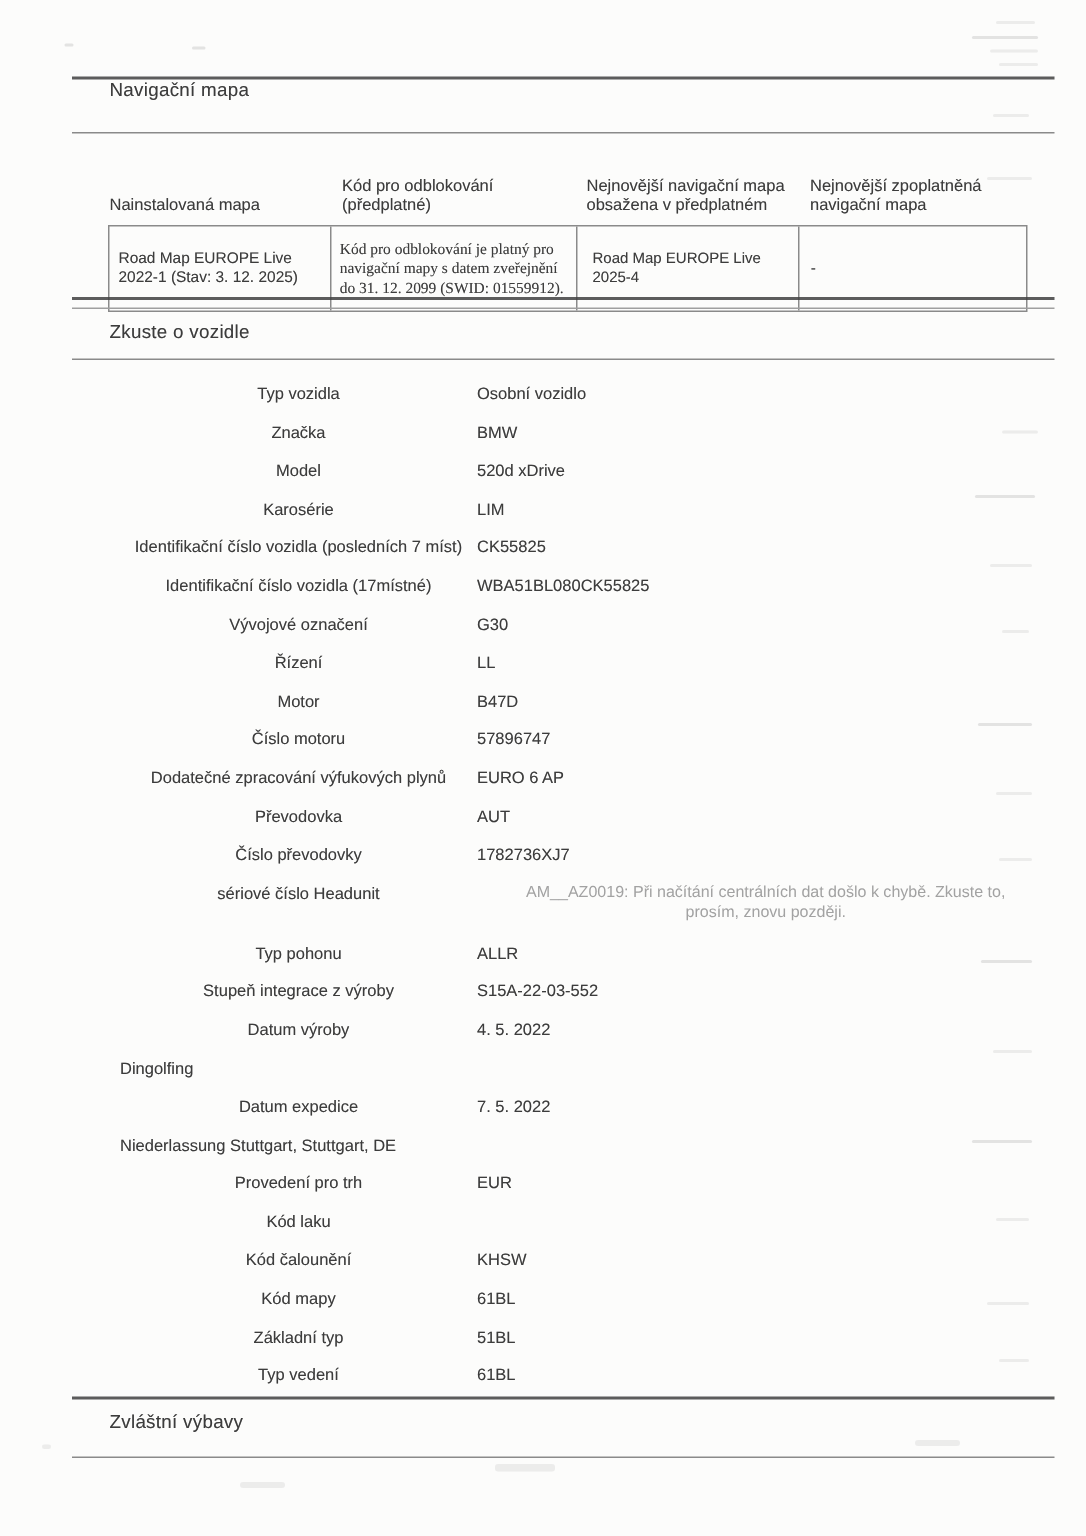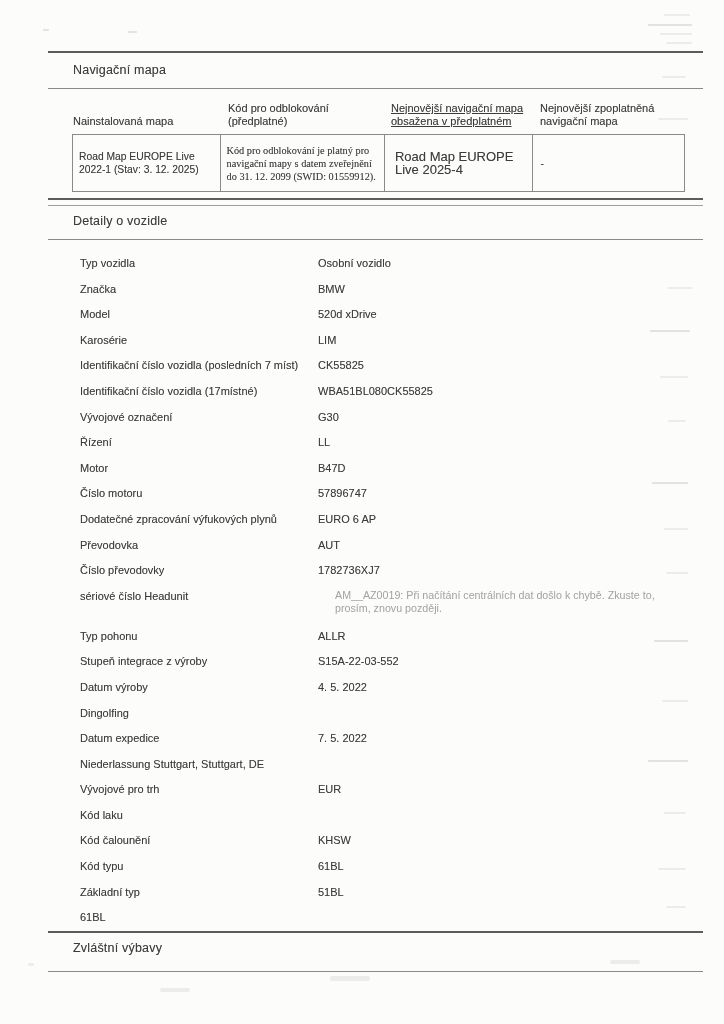--- a/index.html
+++ b/index.html
@@ -22,74 +22,74 @@
   .section-title {
     position:absolute; left:73px; margin:0;
     font-size:12.5px; font-weight:400; letter-spacing:.2px; color:var(--ink, #3c3c3c);
   }
 
   
   .nav-table { position:absolute; left:72px; top:102px; width:613px; font-weight:400; }
   .nav-header { display:flex; align-items:flex-end; }
   .hcell { box-sizing:border-box; font-size:11px; line-height:13px; padding:0 6px 6px 8px; }
   .hcell.c1 { width:148px; padding-left:1px; }
-  .hcell.c2 { width:165px; padding-left:8px; }
-  .hcell.c3 { width:148px; padding-left:6px;text-decoration:underline; }
+  .hcell.c2 { width:165px; padding-left:8px;margin-top:16px; }
+  .hcell.c3 { width:148px; padding-left:6px; }
   .hcell.c4 { width:152px; padding-left:7px; }
   .nav-row { display:flex; border:1px solid var(--border, #8a8a8a); }
   .dcell {
     box-sizing:border-box; display:flex; align-items:center;
     min-height:56px; font-size:10.3px; line-height:13px;
     padding:2px 6px 2px 6px; border-right:1px solid var(--border, #8a8a8a);
   }
   .dcell.c1 { width:148px; padding-left:6px; }
   .dcell.c2 { width:165px; padding-left:6px;font-family:Liberation Serif, serif; }
-  .dcell.c3 { width:148px; padding-left:10px; font-size:13px; }
+  .dcell.c3 { width:148px; padding-left:10px; font-size:10px; }
   .dcell.c4 { width:152px; padding-left:8px; border-right:none; }
 
   
-  .details { position:absolute; left:80px; top:256px; width:606px; }
+  .details { position:absolute; left:80px; top:256px; width:606px;text-align:center; }
   .detail-row { display:flex; align-items:flex-start; min-height:25.6px; }
   .detail-row.tall { min-height:40px;gap:17px; }
   .detail-row .lbl { flex:none; width:238px; font-size:11px; line-height:14px; }
   .detail-row .val { font-size:11px; line-height:14px; max-width:355px; }
   .detail-row .val.muted { color:var(--muted-ink, #a2a2a2); font-size:10.7px; line-height:13.5px; text-shadow:none; }
 
   
   .artifact { position:absolute; background:#c9c9c9; border-radius:2px; }
   .artifact.soft { opacity:.5; }
   .artifact.softer { opacity:.32; }
 </style>
 </head>
 <body>
 
 <div class="page">
 
   <div class="rule rule-thick" style="top:51px"></div>
-  <h2 class="section-title" style="top:63px">Navigační mapa</h2>
+  <h2 class="section-title" style="top:53px">Navigační mapa</h2>
   <div class="rule rule-mid" style="top:88px"></div>
 
   <div class="nav-table">
     <div class="nav-header">
       <div class="hcell c1">Nainstalovaná mapa</div>
       <div class="hcell c2">Kód pro odblokování (předplatné)</div>
       <div class="hcell c3">Nejnovější navigační mapa obsažena v předplatném</div>
       <div class="hcell c4">Nejnovější zpoplatněná navigační mapa</div>
     </div>
     <div class="nav-row">
       <div class="dcell c1">Road Map EUROPE Live 2022-1 (Stav: 3. 12. 2025)</div>
       <div class="dcell c2">Kód pro odblokování je platný pro navigační mapy s datem zveřejnění do 31. 12. 2099 (SWID: 01559912).</div>
       <div class="dcell c3">Road Map EUROPE Live 2025-4</div>
       <div class="dcell c4">-</div>
     </div>
   </div>
 
   <div class="rule rule-thick" style="top:198px"></div>
   <div class="rule rule-thin" style="top:205px"></div>
-  <h2 class="section-title" style="top:214px">Detaily o vozidle</h2>
+  <h2 class="section-title" style="top:214px">Zkuste o vozidle</h2>
   <div class="rule rule-mid" style="top:239px"></div>
 
   <div class="details">
       <div class="detail-row">
         <span class="lbl">Typ vozidla</span>
         <span class="val">Osobní vozidlo</span>
       </div>
       <div class="detail-row">
         <span class="lbl">Značka</span>
         <span class="val">BMW</span>
@@ -158,40 +158,41 @@
         <span class="val">Dingolfing</span>
       </div>
       <div class="detail-row">
         <span class="lbl">Datum expedice</span>
         <span class="val">7. 5. 2022</span>
       </div>
       <div class="detail-row">
         <span class="val">Niederlassung Stuttgart, Stuttgart, DE</span>
       </div>
       <div class="detail-row">
-        <span class="lbl">Vývojové pro trh</span>
+        <span class="lbl">Provedení pro trh</span>
         <span class="val">EUR</span>
       </div>
       <div class="detail-row">
         <span class="lbl">Kód laku</span>
         <span class="val"></span>
       </div>
       <div class="detail-row">
         <span class="lbl">Kód čalounění</span>
         <span class="val">KHSW</span>
       </div>
       <div class="detail-row">
-        <span class="lbl">Kód typu</span>
+        <span class="lbl">Kód mapy</span>
         <span class="val">61BL</span>
       </div>
       <div class="detail-row">
         <span class="lbl">Základní typ</span>
         <span class="val">51BL</span>
       </div>
       <div class="detail-row">
+        <span class="lbl">Typ vedení</span>
         <span class="val">61BL</span>
       </div>
     </div>
 
   <div class="rule rule-thick" style="top:931px"></div>
   <h2 class="section-title" style="top:941px">Zvláštní výbavy</h2>
   <div class="rule rule-mid" style="top:971px"></div>
 
   <div class="artifact soft" style="left:43px;  top:29px;  width:6px;  height:2px;"></div>
   <div class="artifact soft" style="left:128px; top:31px;  width:9px;  height:2px;"></div>

